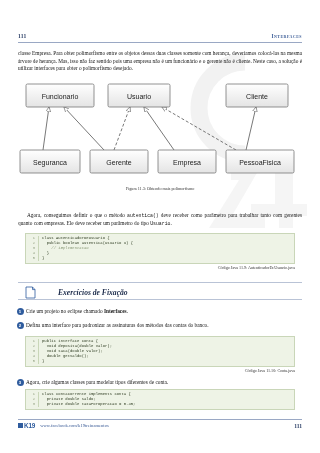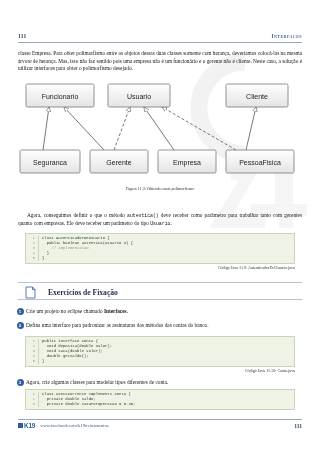--- a/index.html
+++ b/index.html
@@ -168,21 +168,22 @@
     background: #b9c3d6;
   }
   .section-rule-top { top: 0; }
   .section-rule-bot { bottom: 0; }
   .section-inner {
     position: absolute;
     left: 7px;
     top: 3.5px;
     display: flex;
     align-items: center;
-    gap: 12px;
+    gap: 22px;
+    font-style: italic;
   }
   .section-title {
     font-size: 7.6px;
     font-weight: bold;
     color: #1b2a4a;
   }
   .page-icon { width: 11px; height: 13px; display: block; }
 
   
   .exercise {

